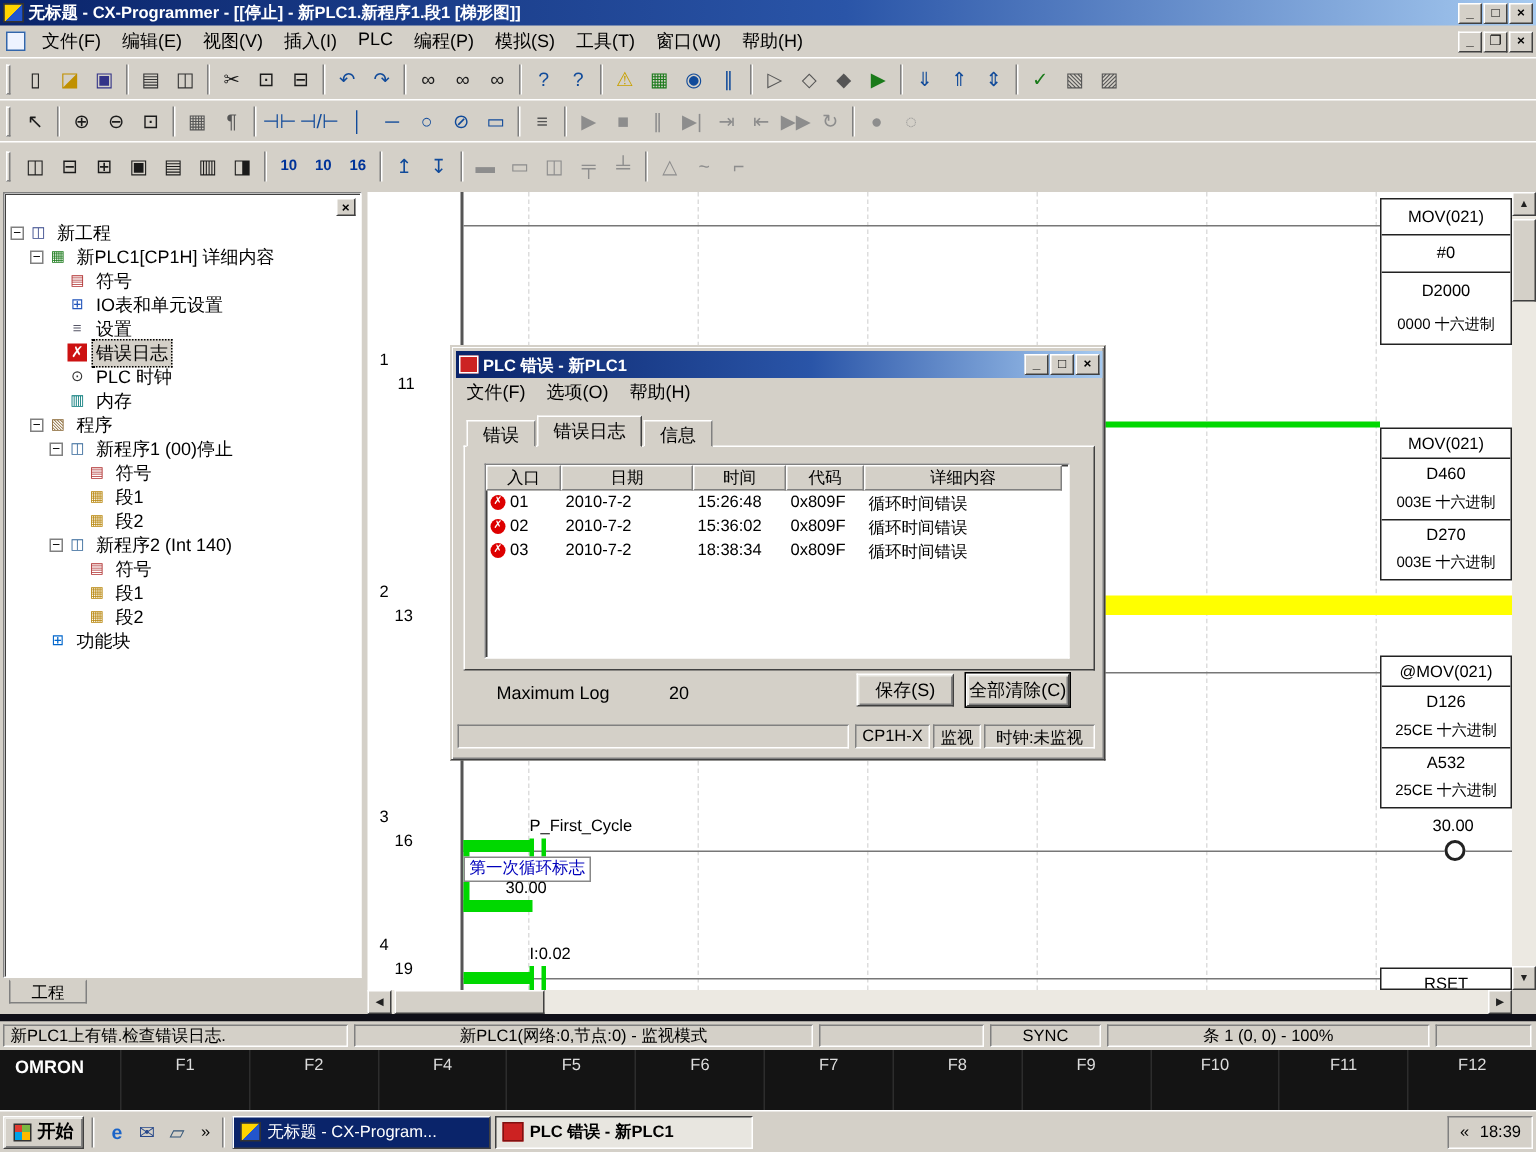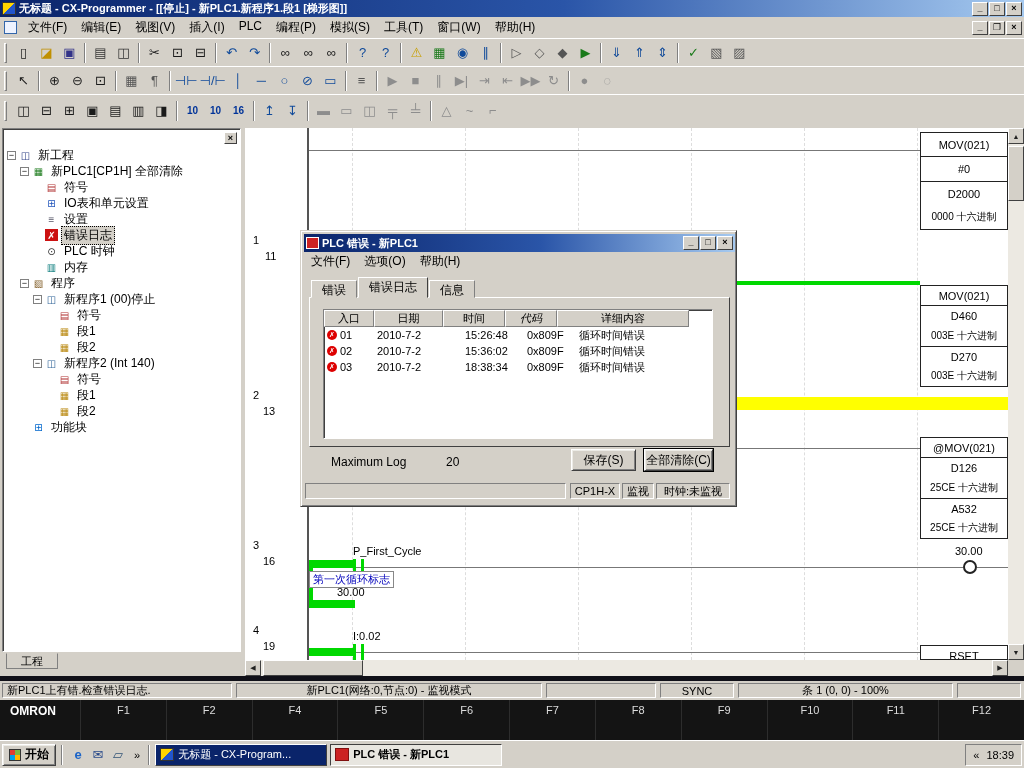--- a/index.html
+++ b/index.html
@@ -261,21 +261,21 @@
       <span id="tree-close" class="winbtn">×</span>
       <div id="tree-items">
           <div class="tree-item" style="padding-left: 4px;">
             <span class="tree-expand">−</span>
             <span class="tree-icon" style="color: rgb(51, 68, 136);">◫</span>
             <span class="tree-label">新工程</span>
           </div>
           <div class="tree-item" style="padding-left: 17px;">
             <span class="tree-expand">−</span>
             <span class="tree-icon" style="color: rgb(26, 122, 26);">▦</span>
-            <span class="tree-label">新PLC1[CP1H] 全部清除</span>
+            <span class="tree-label">新PLC1[CP1H] 详细内容</span>
           </div>
           <div class="tree-item" style="padding-left: 30px;">
             <span class="tree-expand hidden">−</span>
             <span class="tree-icon" style="color: rgb(176, 48, 48);">▤</span>
             <span class="tree-label">符号</span>
           </div>
           <div class="tree-item" style="padding-left: 30px;">
             <span class="tree-expand hidden">−</span>
             <span class="tree-icon" style="color: rgb(34, 85, 187);">⊞</span>
             <span class="tree-label">IO表和单元设置</span>
@@ -513,23 +513,23 @@
       </div>
     <div id="dlg-tabs">
         <span class="dtab">错误</span>
         <span class="dtab active">错误日志</span>
         <span class="dtab">信息</span>
       </div>
     <div id="dlg-pane"></div>
     <div id="dlg-list">
       <div id="dlg-list-head">
           <span class="lh-cell" style="width: 50px;">入口</span>
-          <span class="lh-cell" style="width: 69px;">日期</span>
+          <span class="lh-cell" style="width: 88px;">日期</span>
           <span class="lh-cell" style="width: 62px;">时间</span>
-          <span class="lh-cell" style="width: 52px; font-style: italic;">代码</span>
+          <span class="lh-cell" style="width: 52px;">代码</span>
           <span class="lh-cell" style="width: 132px;">详细内容</span>
         </div>
       <div id="dlg-list-body">
           <div class="trow">
             <span class="tcell entry" style="width: 50px;">
               <span class="err-dot">✗</span>
               <span>01</span>
             </span>
             <span class="tcell" style="width: 88px;">2010-7-2</span>
             <span class="tcell" style="width: 62px;">15:26:48</span>

